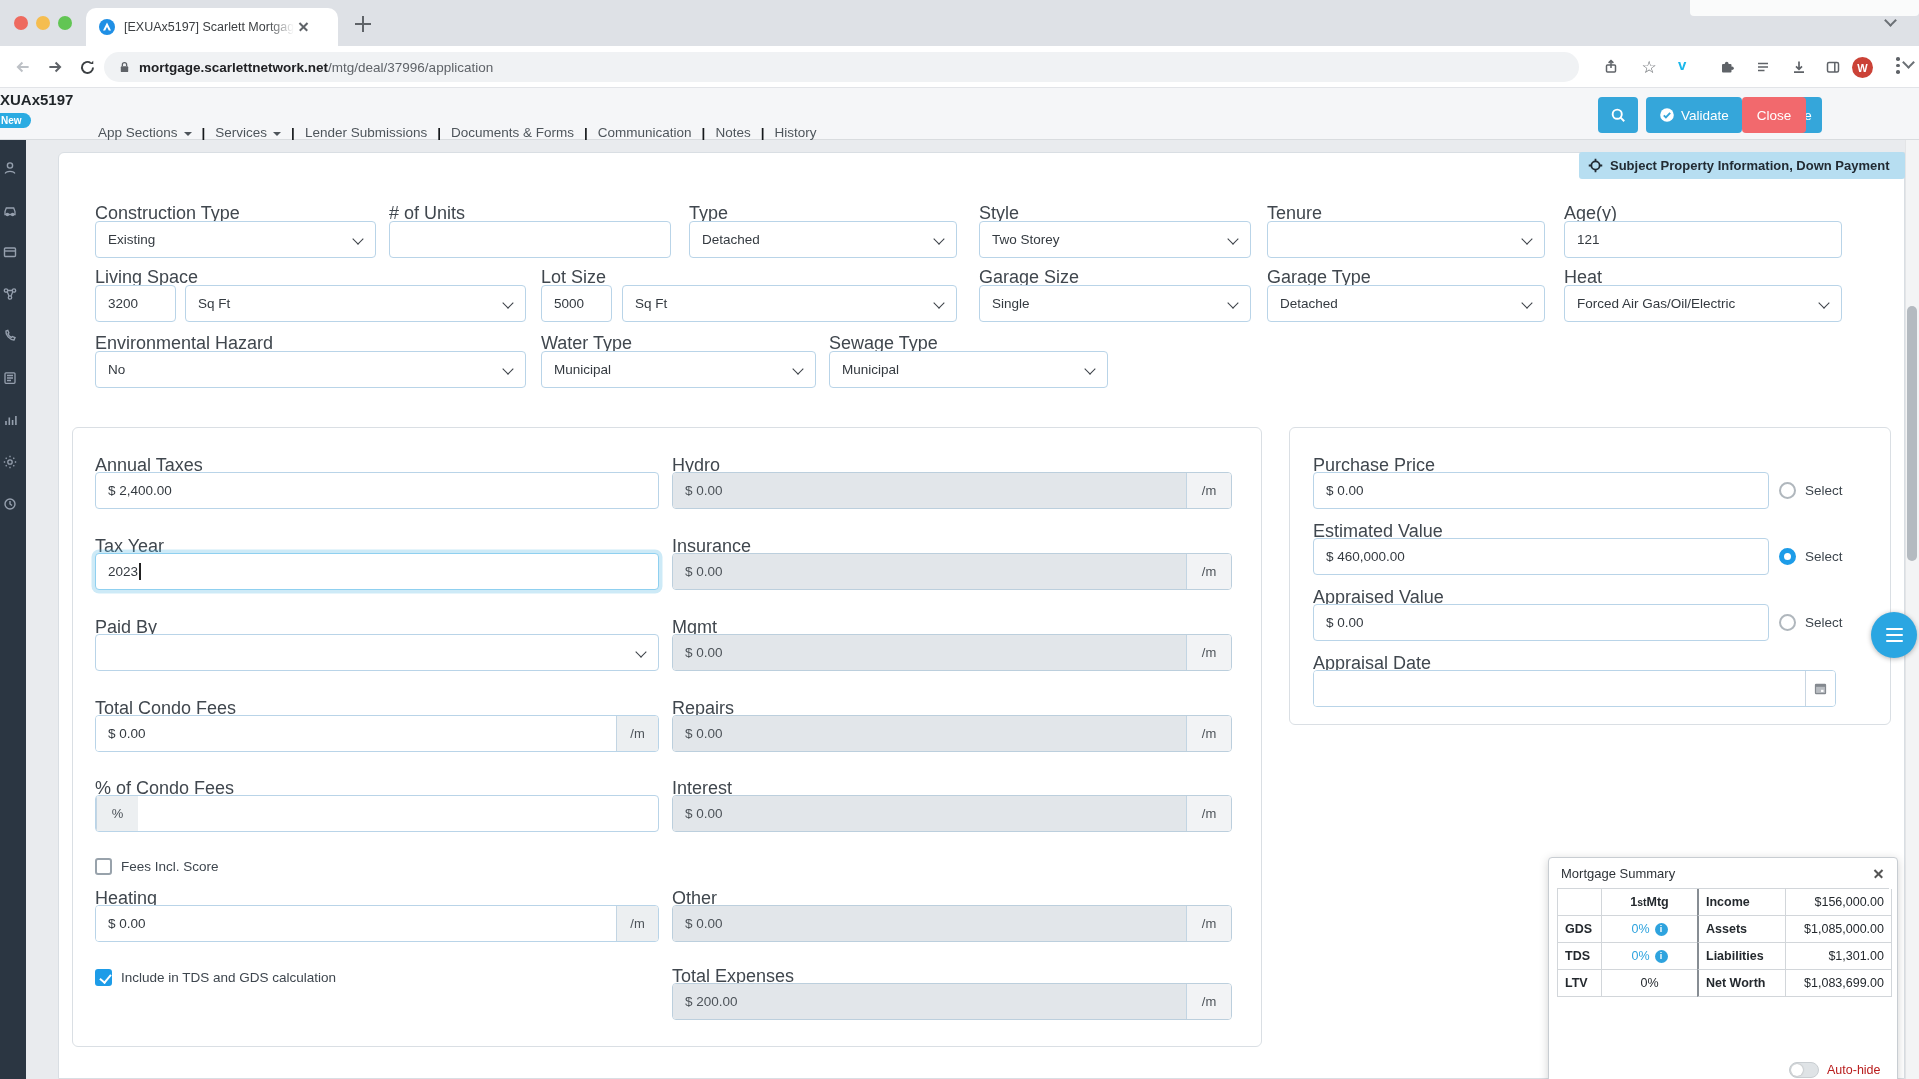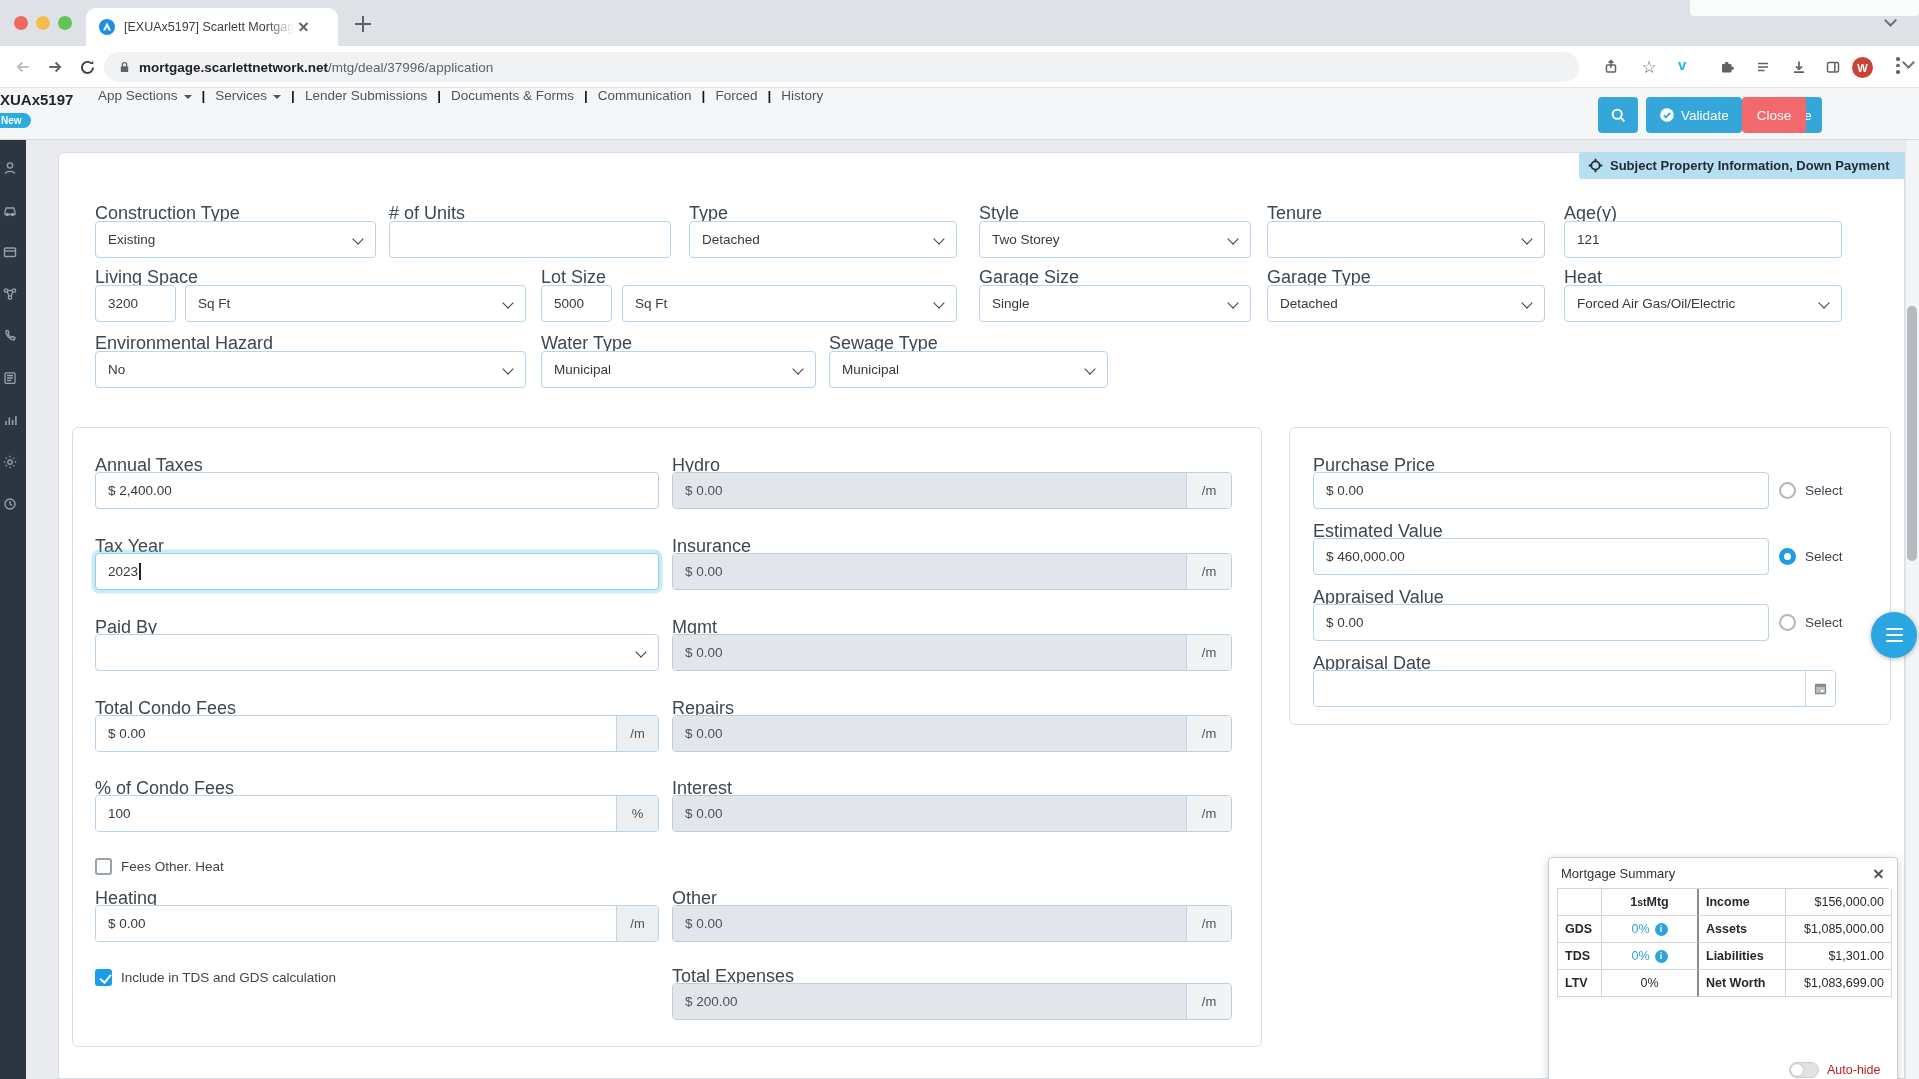--- a/index.html
+++ b/index.html
@@ -26,21 +26,21 @@
 .url .dom{color:#202124;font-weight:bold}
 .url .path{color:#5f6368}
 .avatar{position:absolute;left:1852px;top:57px;width:21px;height:21px;border-radius:50%;background:#cb4237;color:#fff;font-size:11px;font-weight:bold;display:flex;align-items:center;justify-content:center}
 .vext{position:absolute;left:1678px;top:56px;font-size:15px;font-weight:bold;color:#1ab7ea}
 .dots3{position:absolute;left:1896px;top:57px;width:4px}
 .dots3 i{display:block;width:3.6px;height:3.6px;border-radius:50%;background:#5f6368;margin-bottom:3px}
 
 .appbar{position:absolute;left:0;top:88px;width:1919px;height:52px;background:#f5f6f8;border-bottom:1px solid #d9dcdf}
 .brand{position:absolute;left:0;top:91px;font-size:15px;font-weight:bold;color:#1f2428}
 .badge{position:absolute;left:-8px;top:113px;background:#2aabe2;color:#fff;font-size:10px;font-weight:bold;padding:2px 9px;border-radius:8px}
-.appnav{position:absolute;left:98px;top:88px;height:52px;display:flex;align-items:flex-start;font-size:13.5px;color:#4e555b}
+.appnav{position:absolute;left:98px;top:88px;height:52px;display:flex;align-items:flex-end;font-size:13.5px;color:#4e555b}
 .nav-item{display:flex;align-items:center;gap:6px;cursor:pointer}
 .caret-down{width:0;height:0;border-left:4px solid transparent;border-right:4px solid transparent;border-top:4.5px solid #4e555b;margin-top:2px}
 .nav-sep{color:#16191c;font-weight:bold;margin:0 10px}
 .btn{position:absolute;top:97px;height:36px;border-radius:4px;background:#35a6da;color:#fff;font-size:13.5px;display:flex;align-items:center;justify-content:center;gap:6px;cursor:pointer}
 .btn.red{background:#f2696d}
 
 .workbg{position:absolute;left:26px;top:140px;width:1893px;height:939px;background:#e9ebee}
 .darkrail{position:absolute;left:0;top:140px;width:26px;height:939px;background:#2b3642;overflow:hidden}
 .sbi{position:absolute;left:2px;color:#96a0ae}
 .panel{position:absolute;left:58px;top:152px;width:1847px;height:927px;background:#fff;border:1px solid #d9dee3;border-radius:6px 0 0 0}
@@ -192,21 +192,21 @@
   <span class="nav-sep">|</span>
   <span class="nav-item">
       <span>Documents &amp; Forms</span>
     </span>
   <span class="nav-sep">|</span>
   <span class="nav-item">
       <span>Communication</span>
     </span>
   <span class="nav-sep">|</span>
   <span class="nav-item">
-      <span>Forced</span>
+      <span>Notes</span>
     </span>
   <span class="nav-sep">|</span>
   <span class="nav-item">
       <span>History</span>
     </span>
 </div>
 <div class="btn" style="left:1598px;width:40px">
   <svg width="17" height="17" viewBox="0 0 16 16">
       <circle cx="6.8" cy="6.8" r="4.3" fill="none" stroke="#fff" stroke-width="1.8"></circle>
       <path d="m10 10 3.4 3.4" stroke="#fff" stroke-width="1.8"></path>
@@ -414,35 +414,32 @@
 <span class="flabel" style="left:672px;top:698px">Repairs</span>
 <div class="igrp dis" style="left:672px;top:715px;width:560px">
     <div class="fld">
       <span>$ 0.00</span>
     </div>
     <div class="suf" style="width:45px">/m</div>
   </div>
 
 <span class="flabel" style="left:95px;top:778px">% of Condo Fees</span>
 <div class="igrp" style="left:95px;top:795px;width:564px">
-    <div class="fld">
-      <span>100</span>
-    </div>
     <div class="suf">%</div>
   </div>
 <span class="flabel" style="left:672px;top:778px">Interest</span>
 <div class="igrp dis" style="left:672px;top:795px;width:560px">
     <div class="fld">
       <span>$ 0.00</span>
     </div>
     <div class="suf" style="width:45px">/m</div>
   </div>
 
 <span class="chk" style="left:95px;top:858px"></span>
-<span class="chklab" style="left:121px;top:859px">Fees Other. Heat</span>
+<span class="chklab" style="left:121px;top:859px">Fees Incl. Score</span>
 
 <span class="flabel" style="left:95px;top:888px">Heating</span>
 <div class="igrp" style="left:95px;top:905px;width:564px">
     <div class="fld">
       <span>$ 0.00</span>
     </div>
     <div class="suf">/m</div>
   </div>
 <span class="flabel" style="left:672px;top:888px">Other</span>
 <div class="igrp dis" style="left:672px;top:905px;width:560px">

